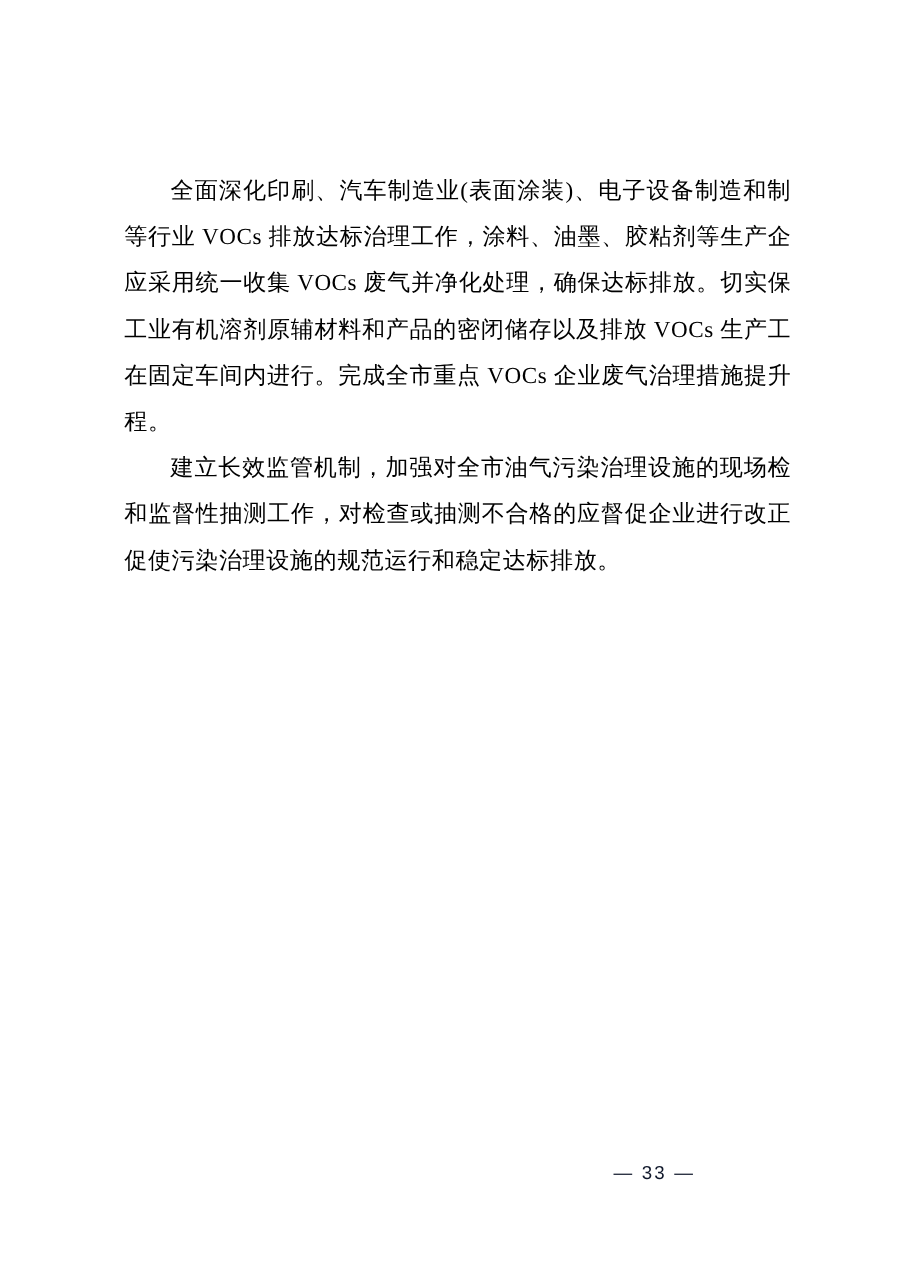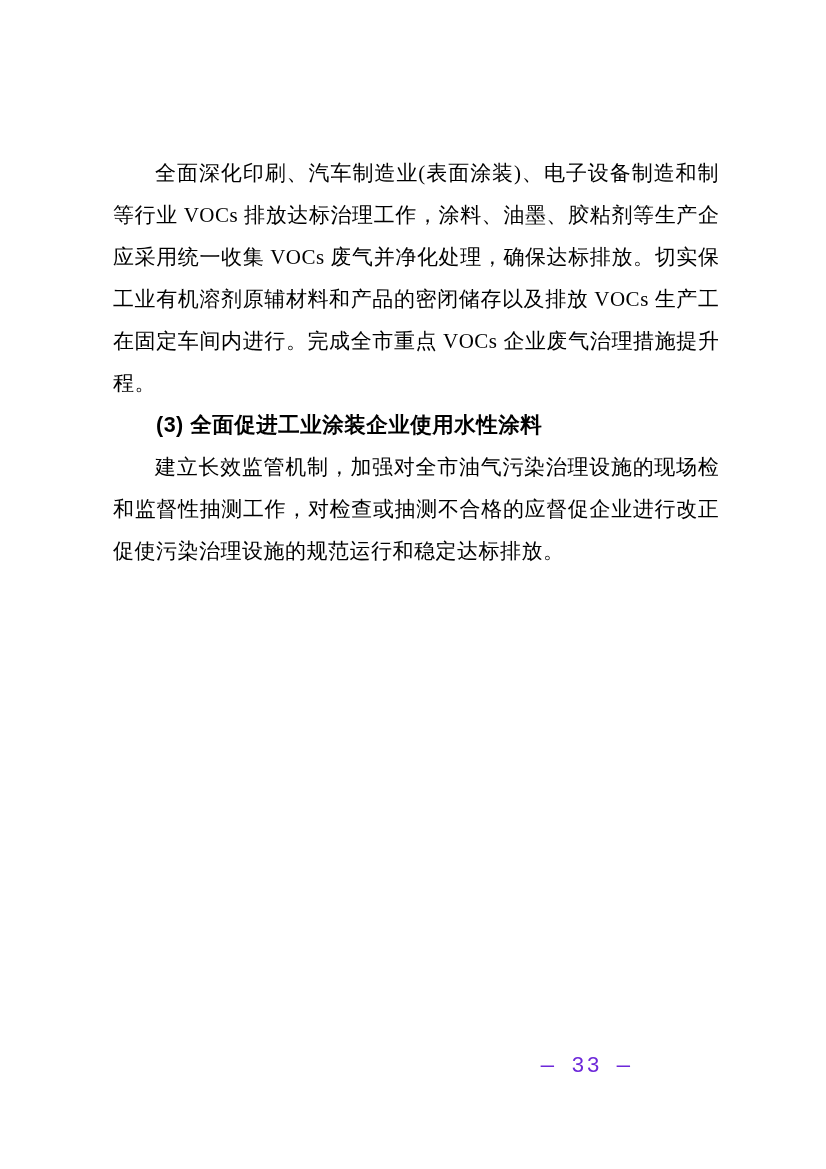--- a/index.html
+++ b/index.html
@@ -36,30 +36,29 @@
     line-height: 42px;
     font-weight: bold;
     text-indent: 2em;
     font-family: "Liberation Sans", sans-serif;
     letter-spacing: 0.5px;
   }
   .page-number {
     position: absolute;
     top: 1055px;
     right: 86px;
-    font-size: 22px;
+    font-size: 17px;
     line-height: 24px;
-    color: #6d28d9;
-    font-family: Liberation Mono, monospace;
+    color: #0f172a;
+    font-family: Liberation Sans, sans-serif;
     letter-spacing: 2px;
   }
 </style>
 </head>
 <body>
 
 <div class="page">
   <div class="content">
     <p>全面深化印刷、汽车制造业(表面涂装)、电子设备制造和制造等行业 VOCs 排放达标治理工作，涂料、油墨、胶粘剂等生产企业应采用统一收集 VOCs 废气并净化处理，确保达标排放。切实保障工业有机溶剂原辅材料和产品的密闭储存以及排放 VOCs 生产工序在固定车间内进行。完成全市重点 VOCs 企业废气治理措施提升工程。</p>
-    <h3>(3) 全面促进工业涂装企业使用水性涂料</h3>
     <p>建立长效监管机制，加强对全市油气污染治理设施的现场检查和监督性抽测工作，对检查或抽测不合格的应督促企业进行改正，促使污染治理设施的规范运行和稳定达标排放。</p>
   </div>
   <div class="page-number">— 33 —</div>
 </div>
 
 </body></html>

